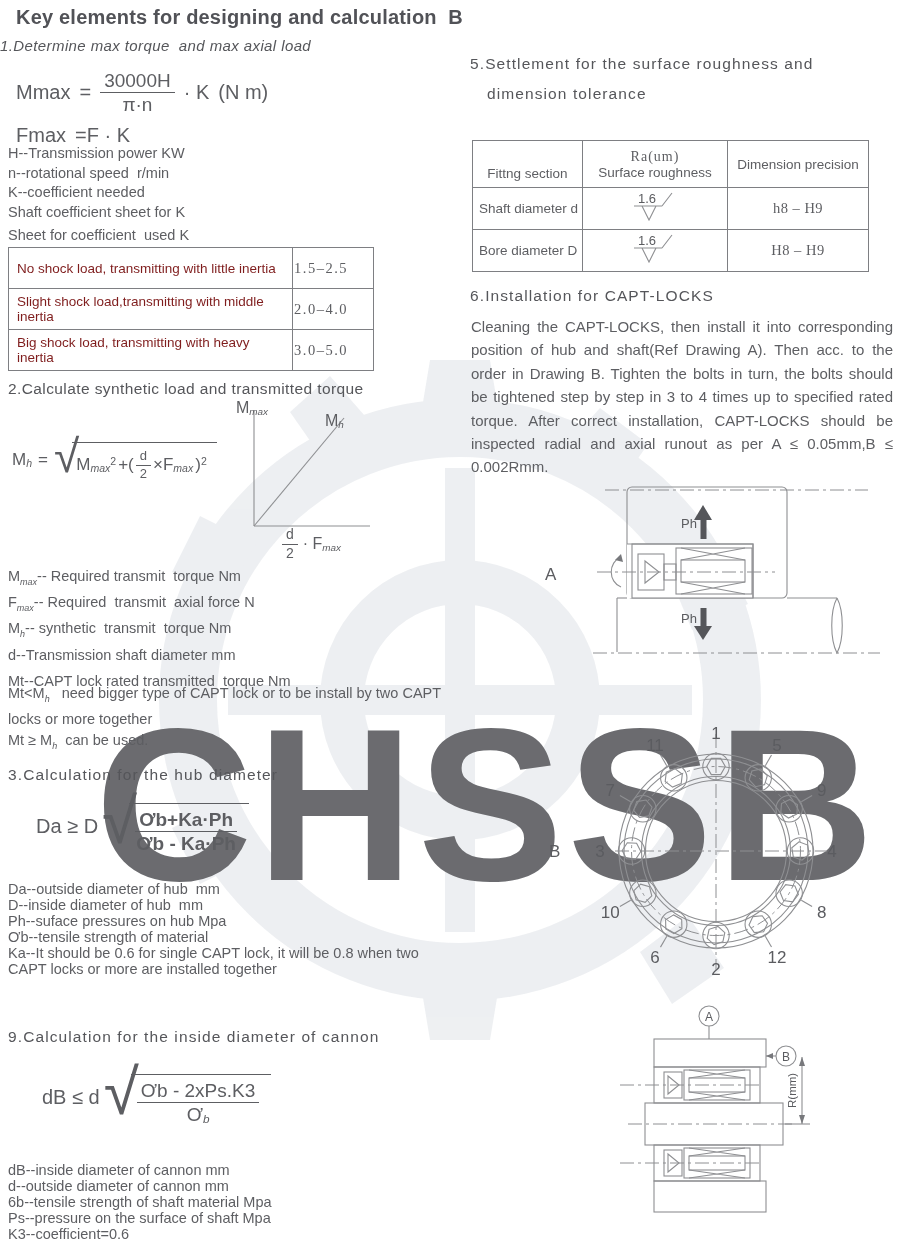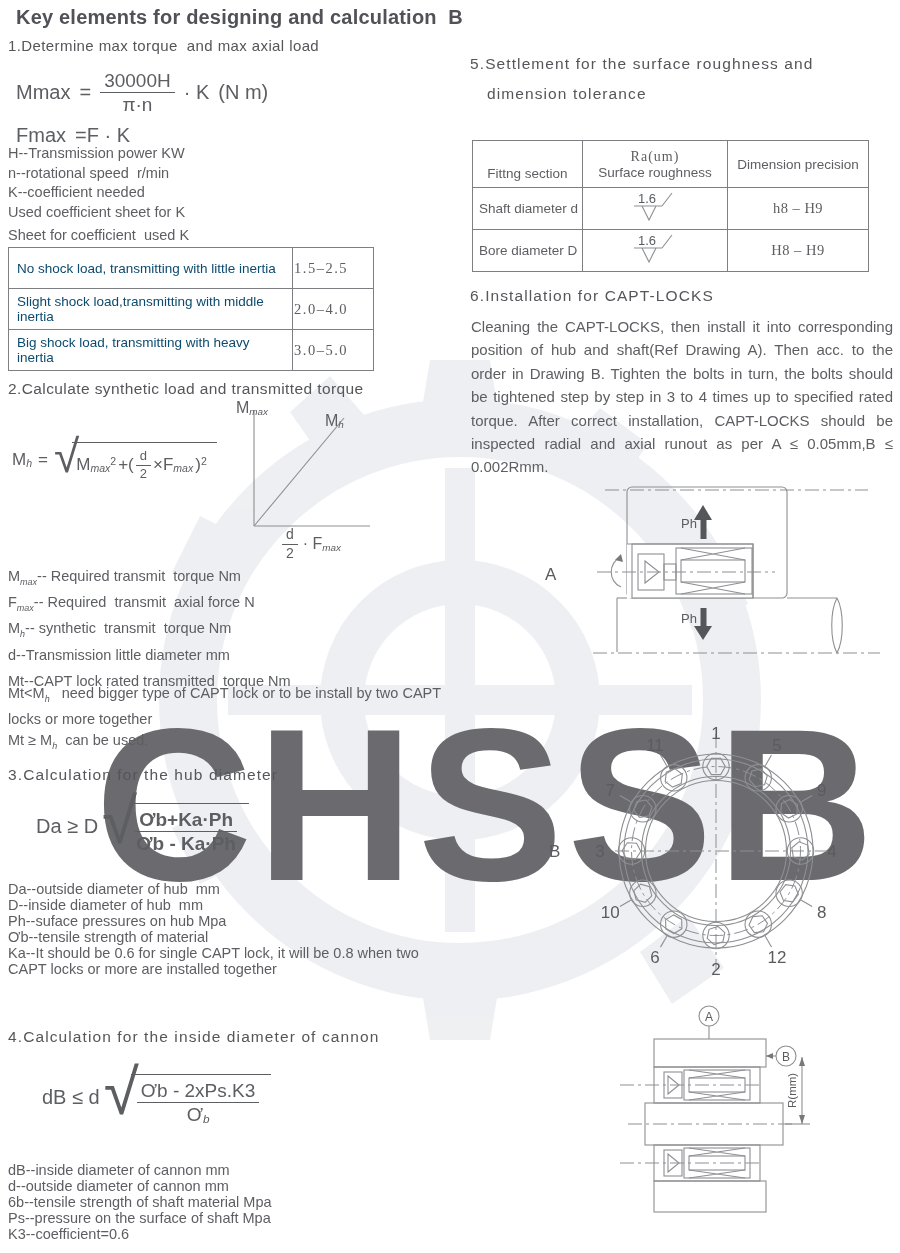--- a/index.html
+++ b/index.html
@@ -22,21 +22,21 @@
   .sqrt .sg{line-height:.9;font-weight:100;font-family:"DejaVu Sans",sans-serif;}
   .sqrt .rad{border-top:1.6px solid #5d5e62;}
   .sqrt.sm .sg{font-size:46px;margin-right:-7px;margin-top:-2px;}
   .sqrt.sm .rad{margin-top:4px;padding:6px 10px 0 4px;font-size:17px;}
   .sqrt.big .sg{font-size:64px;margin-right:-8px;margin-top:-4px;}
   .sqrt.big .rad{margin-top:6px;padding:5px 12px 2px 6px;font-size:19px;}
   .f-row{display:flex;align-items:center;gap:9px;font-size:20px;color:#5d5e62;}
   .serif{font-family:"Liberation Serif","DejaVu Serif",serif;}
   table.tbl{border-collapse:collapse;}
   table.tbl td{border:1px solid #7e7f83;}
-  .t1-label{font-size:13.5px;padding:0 8px;color:#0c4a6e;}
+  .t1-label{font-size:13.5px;padding:0 8px;color:#7f1d1d;}
   .t1-val{font-family:"Liberation Serif","DejaVu Serif",serif;font-size:14.5px;letter-spacing:1.5px;width:78px;}
   .t5 td{text-align:center;font-size:13.5px;color:#5d5e62;}
   .just{text-align:justify;font-size:15px;line-height:23.4px;color:#5d5e62;}
   svg text{font-family:"Liberation Sans","DejaVu Sans",sans-serif;fill:#5b5c60;}
   .st{stroke:#8e8f92;stroke-width:1.1;fill:none;}
   .st-dd{stroke:#8e8f92;stroke-width:1;fill:none;stroke-dasharray:14 4 3 4;}
   .wm{position:absolute;left:0;top:0;z-index:0;}
   .fg{z-index:1;}
 </style>
 </head>
@@ -59,21 +59,21 @@
         <path d="M430 1040 L490 1040 L500 980 L420 980 Z"></path>
         <path d="M640 952 L688 916 L724 968 L672 1004 Z"></path>
         <path d="M200 884 L172 828 L228 800 L256 856 Z"></path>
       </g>
       <text x="95" y="880" font-size="218" font-weight="bold" letter-spacing="4" font-family="Liberation Serif, DejaVu Serif, serif" fill="#e4e6ea" stroke="none">CHSSB</text>
     </g>
   </svg>
 
   <div class="abs fg title pre" style="left:16px;top:6px;">Key elements for designing and calculation  B</div>
 
-  <div class="abs fg sec-h2 pre" style="left:8px;top:37px;">1.Determine max torque  and max axial load</div>
+  <div class="abs fg sec-h2 pre" style="left:0;top:37px;font-style:italic;">1.Determine max torque  and max axial load</div>
 
   <div class="abs fg f-row" style="left:16px;top:70px;">
     <span class="pre">Mmax</span>
     <span>=</span>
     <span class="frac" style="font-size:19px;">
       <span class="fn">30000H</span>
       <span class="fd">π·n</span>
     </span>
     <span>· K</span>
     <span>(N m)</span>
@@ -81,21 +81,21 @@
 
   <div class="abs fg f-row" style="left:16px;top:124px;">
     <span class="pre">Fmax</span>
     <span class="pre">=F · K</span>
   </div>
 
   <div class="abs fg body-s" style="left:8px;top:144px;">
     <div class="pre">H--Transmission power KW</div>
     <div class="pre">n--rotational speed  r/min</div>
     <div class="pre">K--coefficient needed</div>
-    <div class="pre">Used coefficient sheet for K</div>
+    <div class="pre">Shaft coefficient sheet for K</div>
   </div>
 
   <div class="abs fg pre" style="left:8px;top:227px;font-size:14.5px;">Sheet for coefficient  used K</div>
 
   <table class="abs fg tbl" style="left:8px;top:247px;width:366px;">
     <tbody>
       <tr style="height:41px;">
         <td class="t1-label">No shock load, transmitting with little inertia</td>
         <td class="t1-val">1.5–2.5</td>
       </tr>
@@ -142,21 +142,21 @@
         <span class="fn">d</span>
         <span class="fd">2</span>
       </span>
     <span><span>· F</span><sub>max</sub></span>
   </div>
 
   <div class="abs fg body-s lh205" style="left:8px;top:566px;">
     <div class="pre"><span>M</span><sub>max</sub><span class="pre">-- Required transmit  torque Nm</span></div>
     <div class="pre"><span>F</span><sub>max</sub><span class="pre">-- Required  transmit  axial force N</span></div>
     <div class="pre"><span>M</span><sub>h</sub><span class="pre">-- synthetic  transmit  torque Nm</span></div>
-    <div class="pre"><span>d</span><sub></sub><span class="pre">--Transmission little diameter mm</span></div>
+    <div class="pre"><span>d</span><sub></sub><span class="pre">--Transmission shaft diameter mm</span></div>
     <div class="pre"><span>Mt</span><sub></sub><span class="pre">--CAPT lock rated transmitted  torque Nm</span></div>
   </div>
 
   <div class="abs fg body-s lh205" style="left:8px;top:683px;width:452px;">
     <div class="pre"><span class="pre">Mt&lt;M</span><sub>h</sub><span class="pre">   need bigger type of CAPT lock or to be install by two CAPT locks or more together</span></div>
     <div class="pre"><span class="pre">Mt ≥ M</span><sub>h</sub><span class="pre">  can be used.</span></div>
   </div>
 
   <div class="abs fg sec-h" style="left:8px;top:766px;">3.Calculation for the hub diameter</div>
 
@@ -174,21 +174,21 @@
   </div>
 
   <div class="abs fg body-s lh16" style="left:8px;top:881px;width:450px;font-size:14.5px;">
     <div class="pre">Da--outside diameter of hub  mm</div>
     <div class="pre">D--inside diameter of hub  mm</div>
     <div class="pre">Ph--suface pressures on hub Mpa</div>
     <div class="pre">Ơb--tensile strength of material</div>
     <div class="pre">Ka--It should be 0.6 for single CAPT lock, it will be 0.8 when two CAPT locks or more are installed together</div>
   </div>
 
-  <div class="abs fg sec-h" style="left:8px;top:1028px;">4.Calculation for the inside diameter of cannon</div>
+  <div class="abs fg sec-h" style="left:8px;top:1028px;">9.Calculation for the inside diameter of cannon</div>
 
   <div class="abs fg" style="left:42px;top:1068px;display:flex;align-items:center;gap:4px;font-size:20px;">
     <span class="pre">dB ≤ d</span>
     <span class="sqrt big">
       <span class="sg">√</span>
       <span class="rad">
         <span class="frac" style="font-size:19px;">
           <span class="fn pre">Ơb - 2xPs.K3</span>
           <span class="fd"><span>Ơ</span><sub>b</sub></span>
         </span>

